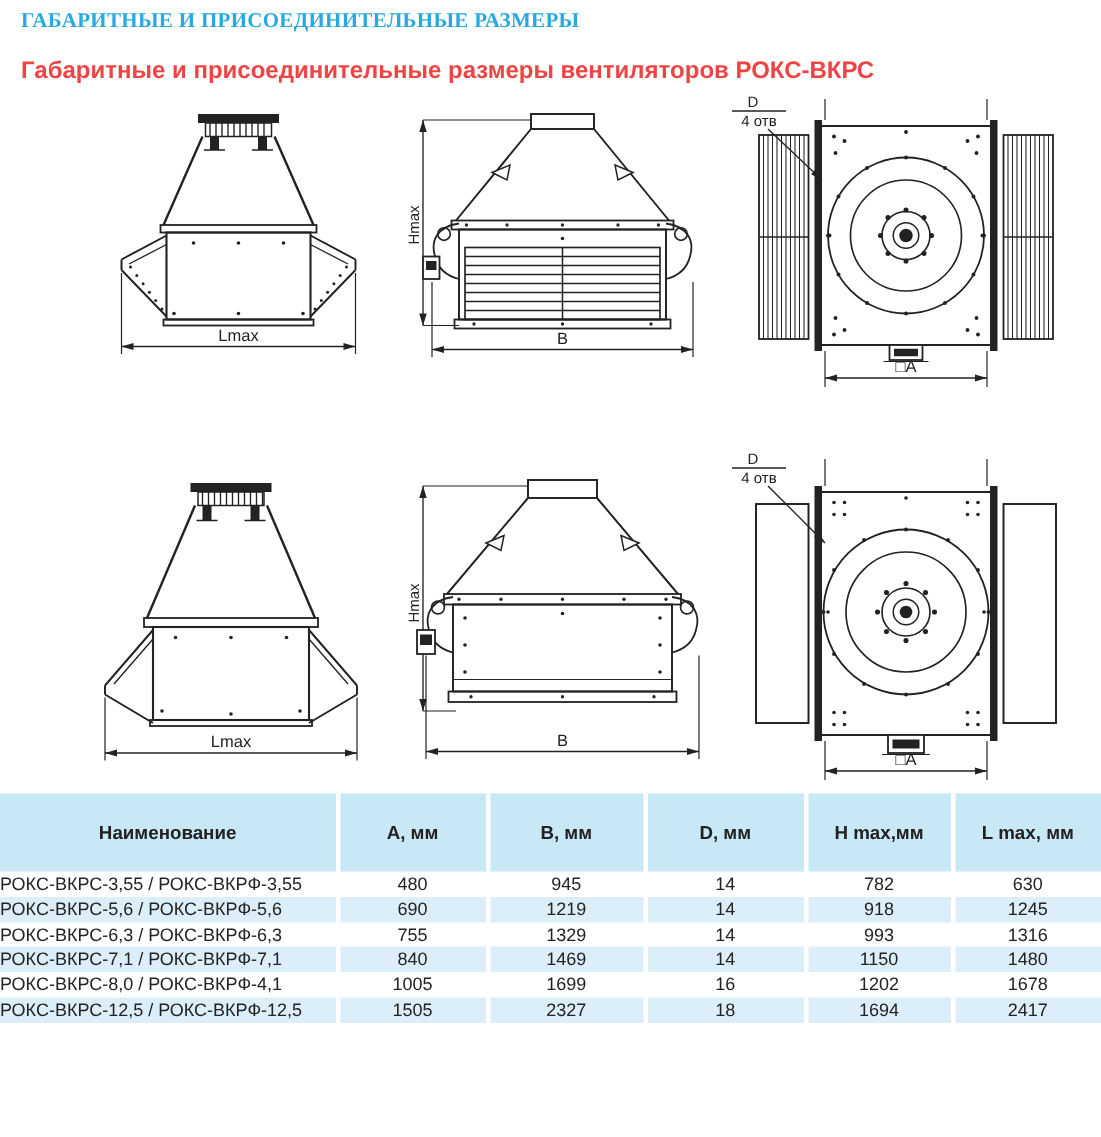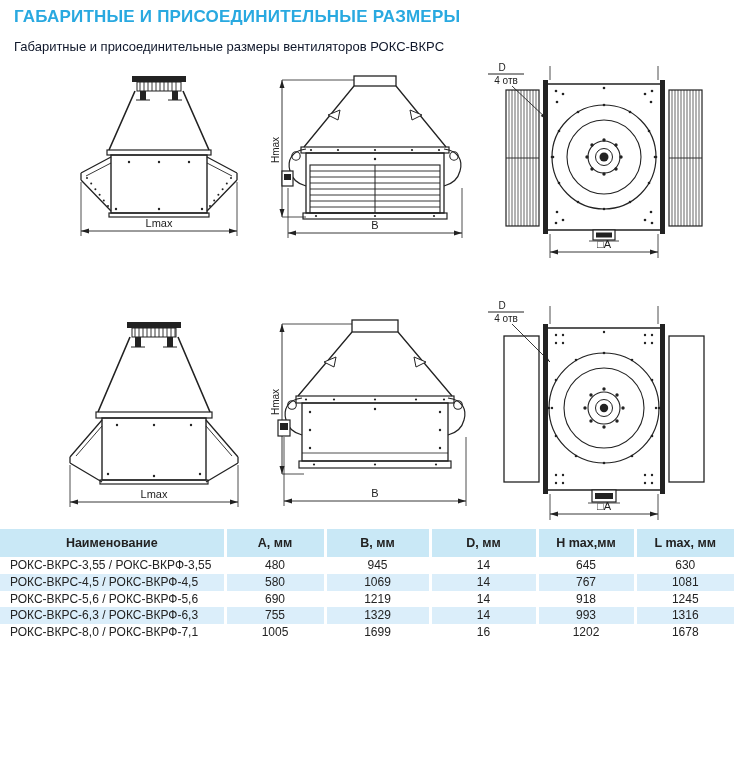--- a/index.html
+++ b/index.html
@@ -1,33 +1,33 @@
 <!DOCTYPE html>
 <html><head>
 <meta charset="utf-8">
 <style>
   html,body{margin:0;padding:0;background:#fff;}
   .page{position:relative;width:734px;height:758px;background:#ffffff;
         font-family:"Liberation Sans",sans-serif;overflow:hidden;}
-  .title{position:absolute;left:14px;top:7px;font-size:17px;font-weight:bold;
-         color:#29a9e0;letter-spacing:.2px;}
-  .subtitle{position:absolute;left:14px;font-size:13px;font-weight:normal;color:#0f172a;}
+  .title{position:absolute;left:14px;top:7px;font-size:14px;font-weight:bold;
+         color:#29a9e0;letter-spacing:.2px;font-family:Liberation Serif, serif;}
+  .subtitle{position:absolute;left:14px;font-size:16px;font-weight:bold;color:#ef4444;}
   #sub1{top:39px;}
   #sub2{top:270px;}
   svg.drawing{position:absolute;}
   svg.drawing text{font-family:"Liberation Sans",sans-serif;font-size:11px;fill:#222;}
   svg.drawing text.small{font-size:10px;}
   .dims-table{position:absolute;left:0;top:529px;width:734px;border-collapse:collapse;
               table-layout:fixed;font-size:12px;color:#232323;}
   .dims-table th{background:#c9e8f6;font-weight:bold;height:28px;text-align:center;
-                 padding:0;font-size:12.5px;color:#222;}
+                 padding:12px;font-size:12.5px;color:#222;}
   .dims-table td{height:16.75px;line-height:16.75px;text-align:center;padding:0;}
   .dims-table th + th, .dims-table td + td{border-left:3px solid #fff;}
   .dims-table tbody tr:nth-child(even) td{background:#dbeefa;}
-  .dims-table td.name{text-align:left;padding-left:10px;}
+  .dims-table td.name{text-align:left;}
 </style>
 </head>
 <body>
 
 <div class="page">
 
   <div class="title">ГАБАРИТНЫЕ И ПРИСОЕДИНИТЕЛЬНЫЕ РАЗМЕРЫ</div>
   <div class="subtitle" id="sub1">Габаритные и присоединительные размеры вентиляторов РОКС-ВКРС</div>
 
   <svg class="drawing" style="left:24px;top:70px;" width="240" height="175" viewBox="0 0 240 175" stroke="#222" fill="none" stroke-width="1">
@@ -423,51 +423,59 @@
         <th>Н max,мм</th>
         <th>L max, мм</th>
       </tr>
     </thead>
     <tbody id="table-body">
         <tr>
           <td class="name">РОКС-ВКРС-3,55 / РОКС-ВКРФ-3,55</td>
           <td>480</td>
           <td>945</td>
           <td>14</td>
-          <td>645</td>
+          <td>782</td>
           <td>630</td>
-        </tr>
-        <tr>
-          <td class="name">РОКС-ВКРС-4,5 / РОКС-ВКРФ-4,5</td>
-          <td>580</td>
-          <td>1069</td>
-          <td>14</td>
-          <td>767</td>
-          <td>1081</td>
         </tr>
         <tr>
           <td class="name">РОКС-ВКРС-5,6 / РОКС-ВКРФ-5,6</td>
           <td>690</td>
           <td>1219</td>
           <td>14</td>
           <td>918</td>
           <td>1245</td>
         </tr>
         <tr>
           <td class="name">РОКС-ВКРС-6,3 / РОКС-ВКРФ-6,3</td>
           <td>755</td>
           <td>1329</td>
           <td>14</td>
           <td>993</td>
           <td>1316</td>
         </tr>
         <tr>
-          <td class="name">РОКС-ВКРС-8,0 / РОКС-ВКРФ-7,1</td>
+          <td class="name">РОКС-ВКРС-7,1 / РОКС-ВКРФ-7,1</td>
+          <td>840</td>
+          <td>1469</td>
+          <td>14</td>
+          <td>1150</td>
+          <td>1480</td>
+        </tr>
+        <tr>
+          <td class="name">РОКС-ВКРС-8,0 / РОКС-ВКРФ-4,1</td>
           <td>1005</td>
           <td>1699</td>
           <td>16</td>
           <td>1202</td>
           <td>1678</td>
         </tr>
+        <tr>
+          <td class="name">РОКС-ВКРС-12,5 / РОКС-ВКРФ-12,5</td>
+          <td>1505</td>
+          <td>2327</td>
+          <td>18</td>
+          <td>1694</td>
+          <td>2417</td>
+        </tr>
       </tbody>
   </table>
 
 </div>
 
 </body></html>

